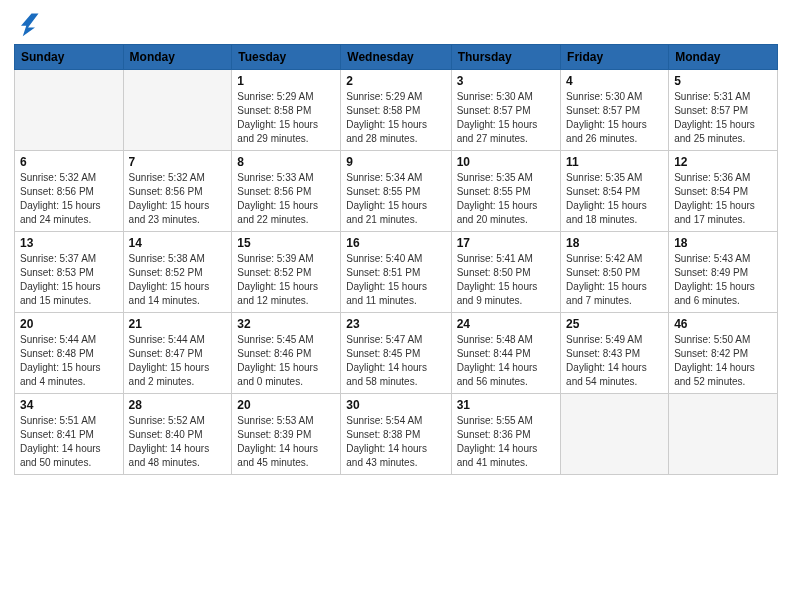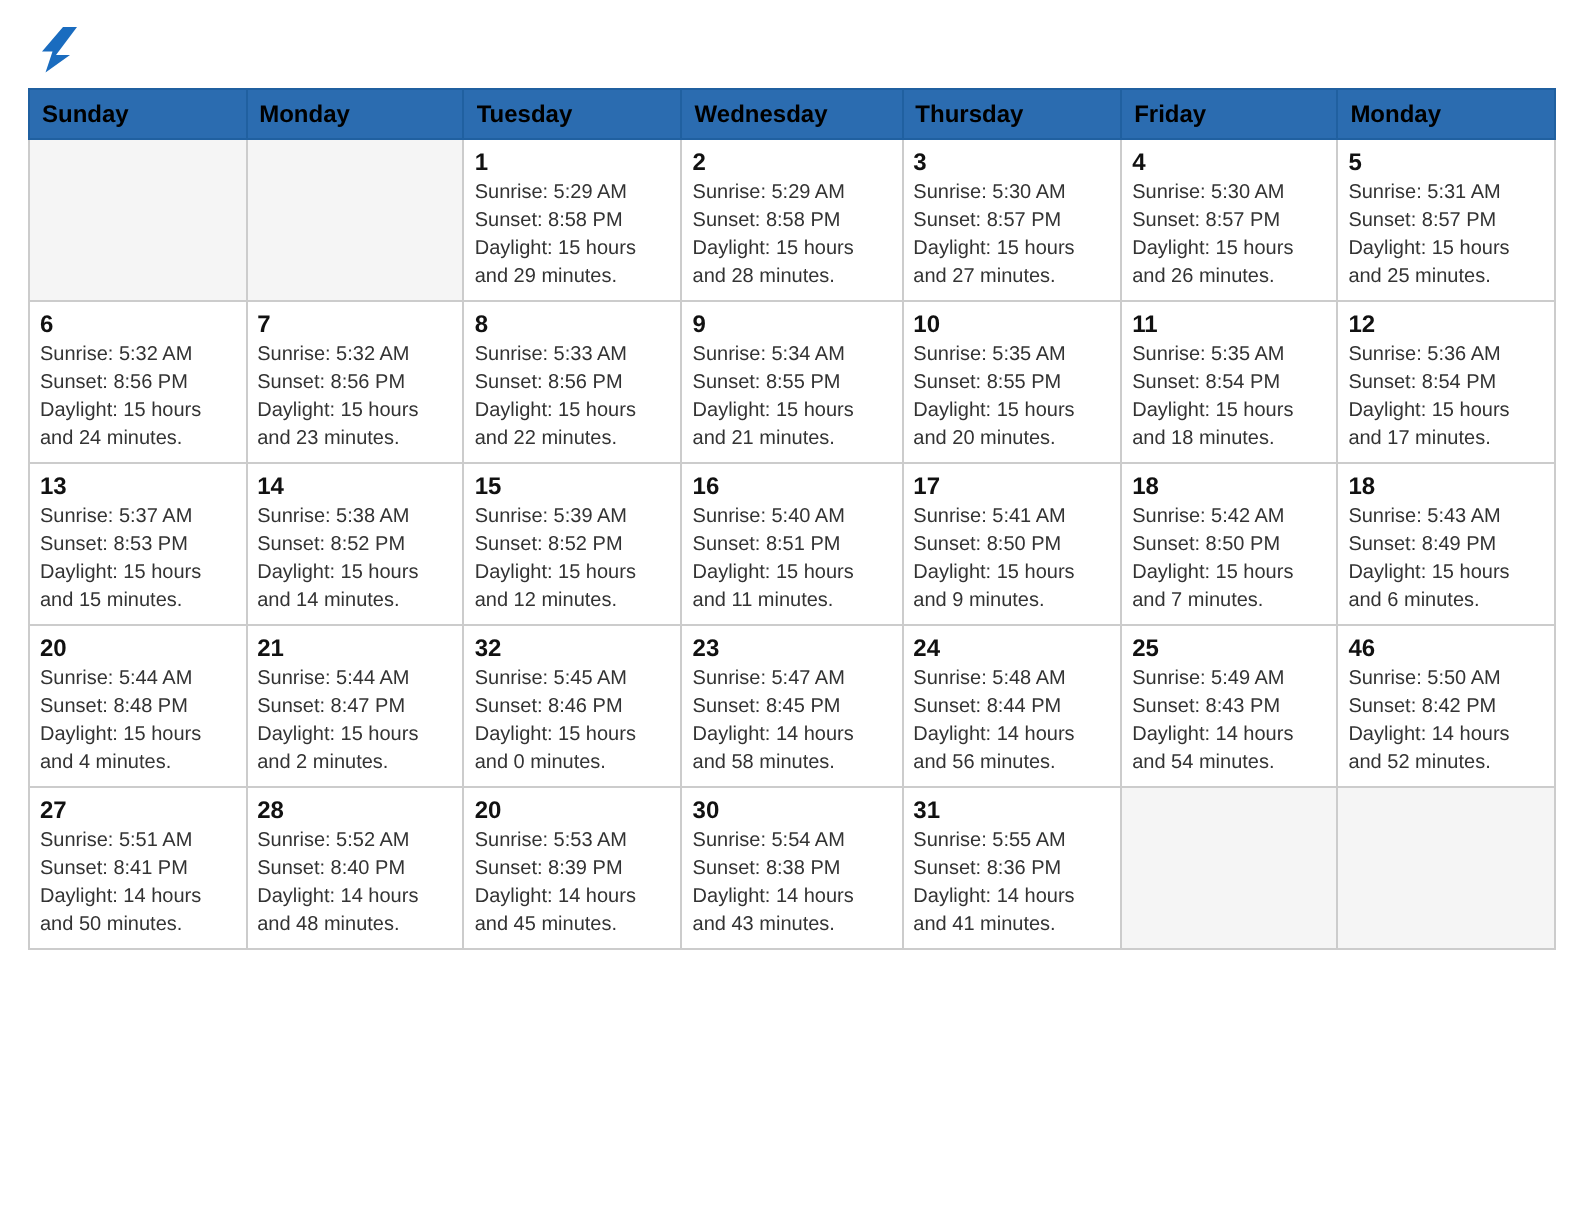--- a/index.html
+++ b/index.html
@@ -335,21 +335,21 @@
         <div class="day-number">46</div>
         <div class="day-info">
           Sunrise: 5:50 AM<br>
           Sunset: 8:42 PM<br>
           Daylight: 14 hours and 52 minutes.
         </div>
       </td>
         </tr>
         <tr>
           <td>
-        <div class="day-number">27</div>
+        <div class="day-number">34</div>
         <div class="day-info">
           Sunrise: 5:51 AM<br>
           Sunset: 8:41 PM<br>
           Daylight: 14 hours and 50 minutes.
         </div>
       </td>
           <td>
         <div class="day-number">28</div>
         <div class="day-info">
           Sunrise: 5:52 AM<br>

